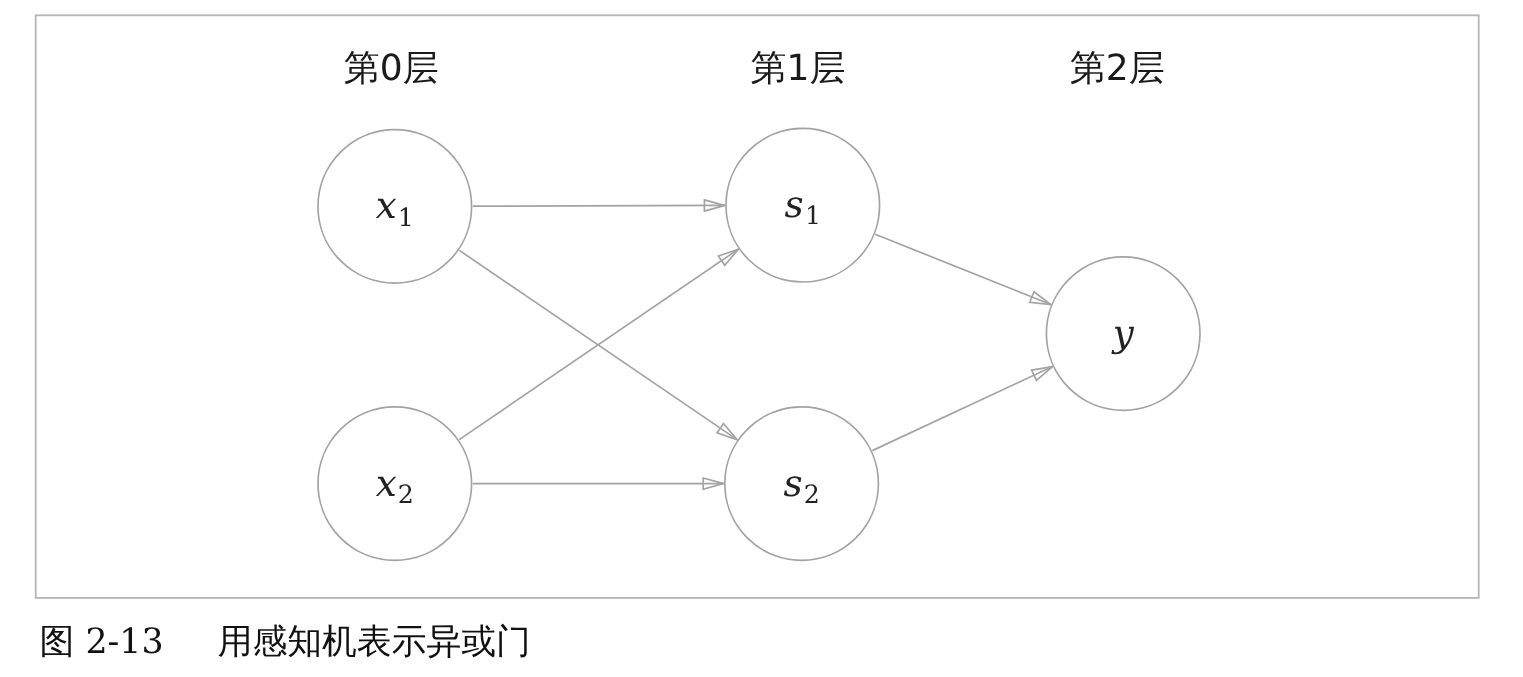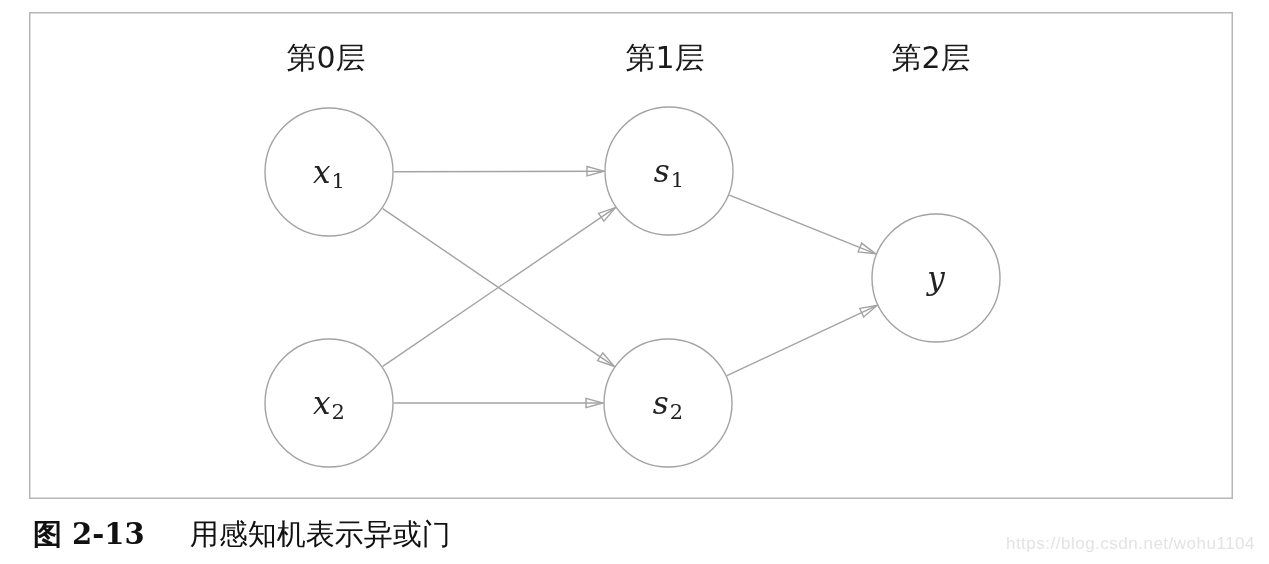--- a/index.html
+++ b/index.html
@@ -41,21 +41,21 @@
   .caption {
     position: absolute;
     left: 33px;
     top: 515px;
     font-size: 29px;
     color: #111111;
     white-space: nowrap;
   }
   .cap-label {
     font-family: "DejaVu Serif", serif;
-    font-weight: bold;
+    font-weight: normal;
   }
   .cap-text {
     font-family: "DejaVu Sans", sans-serif;
     margin-left: 45px;
   }
   .watermark {
     position: absolute;
     right: 14px;
     top: 534px;
     font-family: "Liberation Sans", sans-serif;
@@ -95,15 +95,14 @@
       <text x="936" y="278" class="node-label" text-anchor="middle" dominant-baseline="central"><tspan>y</tspan></text>
       <text x="326" y="57" class="layer-label" text-anchor="middle" dominant-baseline="central">第0层</text>
       <text x="665" y="57" class="layer-label" text-anchor="middle" dominant-baseline="central">第1层</text>
       <text x="931" y="57" class="layer-label" text-anchor="middle" dominant-baseline="central">第2层</text>
     </svg>
 
   <div class="caption">
     <span class="cap-label">图 2-13</span><span class="cap-text">用感知机表示异或门</span>
   </div>
 
-  <div class="watermark" style="color: rgb(227, 227, 227);">https://blog.csdn.net/wohu1104</div>
 
 </div>
 
 </body></html>

